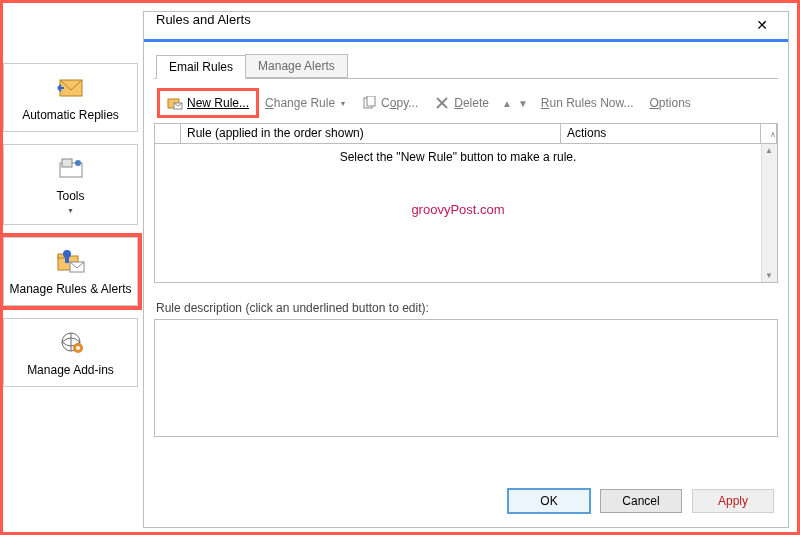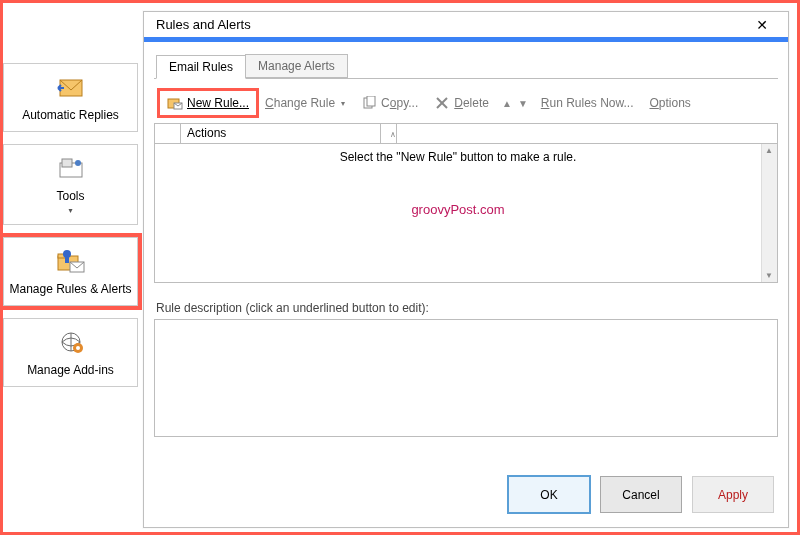--- a/index.html
+++ b/index.html
@@ -55,23 +55,23 @@
     height: 517px;
     border: 1px solid #bfbfbf;
     background: #fff;
     display: flex;
     flex-direction: column;
     box-shadow: 0 0 0 1px rgba(0,0,0,0.02);
   }
   .titlebar {
     height: 30px;
     display: flex;
-    align-items: center;
+    align-items: flex-start;
     padding: 0 6px 0 12px;
-    border-bottom: 5px solid #3b82f6;
+    border-bottom: 3px solid #3b82f6;
     font-size: 13px;
   }
   .titlebar .title { flex: 1; }
   .closebtn {
     width: 40px; height: 26px;
     display: flex; align-items: center; justify-content: center;
     cursor: pointer;
     font-size: 14px;
   }
   .tabs {
@@ -202,21 +202,21 @@
 
   .footer {
     margin-top: auto;
     padding: 12px 14px 14px 0;
     display:flex;
     justify-content:flex-end;
     gap:10px;
   }
   .footer button {
     width: 82px;
-    height: 37px;
+    height: 24px;
     border:1px solid #a7a7a7;
     background:#e8e8e8;
     font: inherit;
     cursor:pointer;
   }
   .footer button.primary {
     border:1px solid #5a9fd6;
     background: #ecf5fc;
     outline:1px solid #5a9fd6;
   }
@@ -350,20 +350,21 @@
 
         <span class="tbtn">
           <span class="txt"><span class="u">O</span>ptions</span>
         </span>
       </div>
     </div>
 
     <div class="grid-wrap">
       <div class="grid-head">
         <div class="col col-idx"></div>
+        <div class="col col-rule">Rule (applied in the order shown)</div>
         <div class="col col-act">Actions</div>
         <div class="col col-scroll">
           <span style="font-size:8px;color:#888;margin-left:3px;">∧</span>
         </div>
       </div>
       <div class="grid-body">
         <div class="empty-text">Select the "New Rule" button to make a rule.</div>
         <div class="watermark">groovyPost.com</div>
         <div class="vscroll"></div>
       </div>

